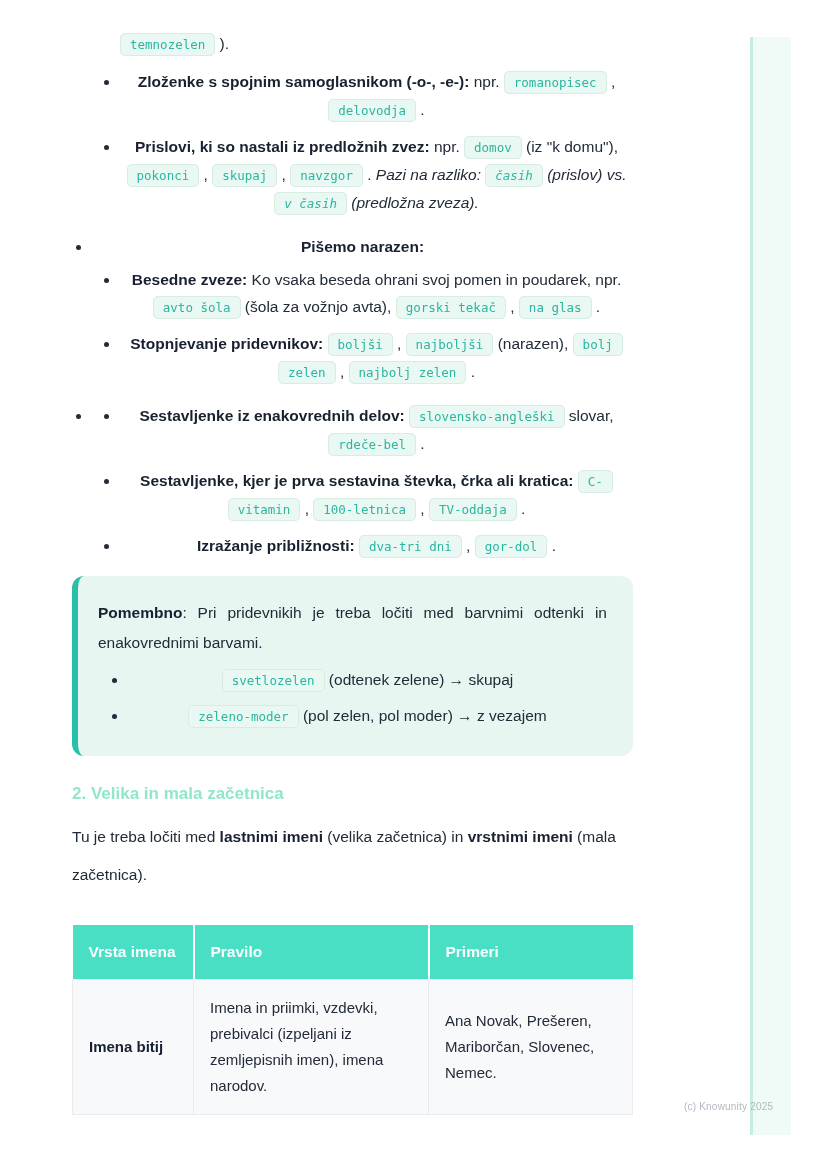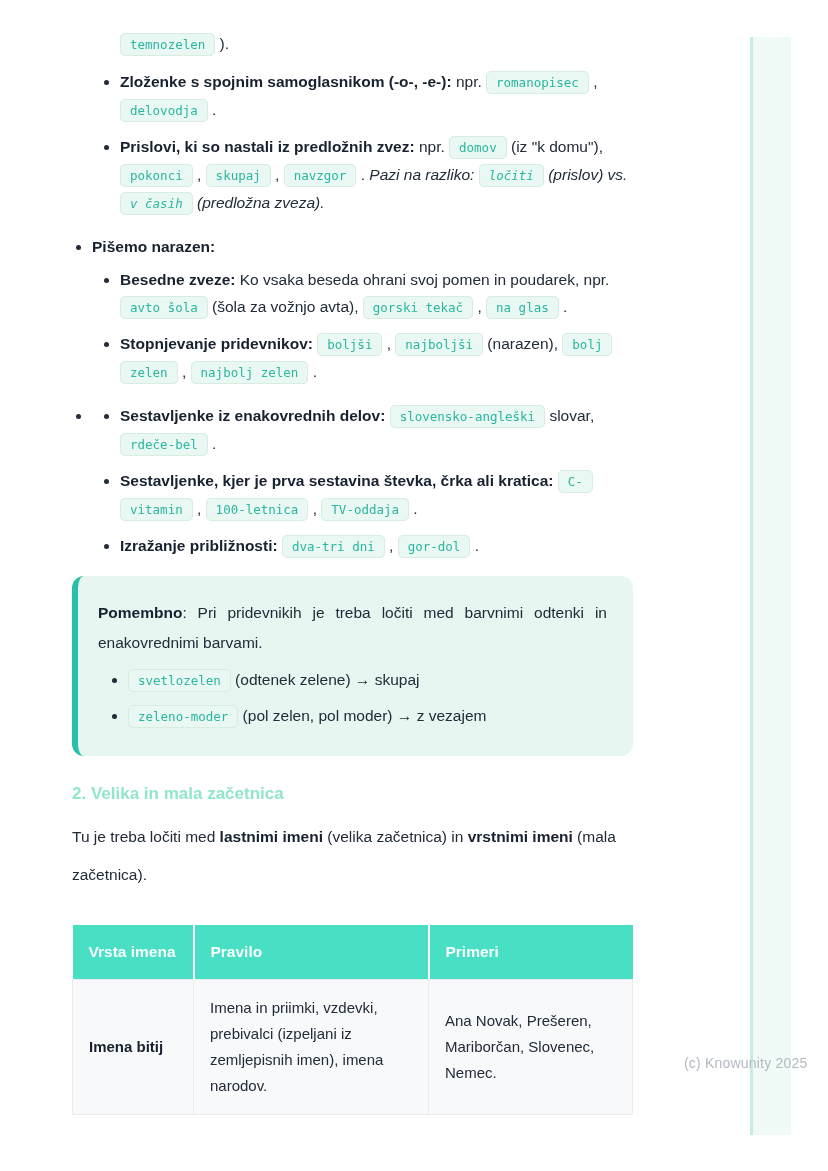--- a/index.html
+++ b/index.html
@@ -13,22 +13,22 @@
   }
   .page { position: absolute; left: 0; top: 0; width: 687px; height: 1133px; overflow: hidden; background: #ffffff; }
   .content { position: absolute; left: 72px; top: 0; width: 561px; }
 
   
   .side-bar {
     position: absolute; left: 750px; top: 37px; width: 41px; height: 1098px;
     background: #f0fbf8; border-left: 3px solid #c6eddf; z-index: 1;
   }
   .watermark {
-    position: absolute; left: 684px; top: 1055px; z-index: 5;
-    font-size: 14px; color: #b3b9c0; letter-spacing: 0.2px;
+    position: absolute; left: 684px; top: 1101px; z-index: 5;
+    font-size: 10px; color: #b3b9c0; letter-spacing: 0.2px;
   }
 
   strong { font-weight: 700; color: #182130; }
   em { font-style: italic; }
 
   code.badge {
     font-family: "DejaVu Sans Mono", monospace;
     font-size: 12.5px;
     color: #2bb6a1;
     background: #e9f8f2;
@@ -36,21 +36,21 @@
     border-radius: 5px;
     padding: 3px 9px 3px 9px;
     -webkit-box-decoration-break: clone;
     box-decoration-break: clone;
   }
   code.badge.italic { font-style: italic; }
 
   .intro-line { margin: 30px 0 0 48px; line-height: 27px; }
 
   ul { list-style: disc; }
-  ul li { line-height: 27px; margin-bottom: 9px; }
+  ul li { line-height: 27px; margin-bottom: 9px; text-align: center; }
   ul.l2 { margin-top: 10px; padding-left: 48px; }
   ul.l1 { margin-top: 16px; padding-left: 20px; }
   ul.l1 > li > .li-label { line-height: 28px; }
   ul.l1 > li > ul.nested { margin-top: 5px; padding-left: 28px; }
 
   .callout {
     margin-top: 16px;
     background: #e8f6f1;
     border-left: 6px solid #2abfa8;
     border-radius: 12px;
@@ -96,21 +96,21 @@
 </head>
 <body>
 
 <div class="page">
   <div class="content">
 
     <div class="intro-line"><code class="badge">temnozelen</code> ).</div>
 
     <ul class="l2">
         <li><strong>Zloženke s spojnim samoglasnikom (-o-, -e-):</strong> npr. <code class="badge">romanopisec</code> , <code class="badge">delovodja</code> .</li>
-        <li><strong>Prislovi, ki so nastali iz predložnih zvez:</strong> npr. <code class="badge">domov</code> (iz "k domu"), <code class="badge">pokonci</code> , <code class="badge">skupaj</code> , <code class="badge">navzgor</code> . <em>Pazi na razliko: </em><code class="badge italic">ločiti</code><em> (prislov) vs. </em><code class="badge italic">v časih</code><em> (predložna zveza).</em></li>
+        <li><strong>Prislovi, ki so nastali iz predložnih zvez:</strong> npr. <code class="badge">domov</code> (iz "k domu"), <code class="badge">pokonci</code> , <code class="badge">skupaj</code> , <code class="badge">navzgor</code> . <em>Pazi na razliko: </em><code class="badge italic">časih</code><em> (prislov) vs. </em><code class="badge italic">v časih</code><em> (predložna zveza).</em></li>
       </ul>
 
     <ul class="l1">
       <li>
         <div class="li-label"><strong>Pišemo narazen:</strong></div>
         <ul class="nested">
             <li><strong>Besedne zveze:</strong> Ko vsaka beseda ohrani svoj pomen in poudarek, npr. <code class="badge">avto šola</code> (šola za vožnjo avta), <code class="badge">gorski tekač</code> , <code class="badge">na glas</code> .</li>
             <li><strong>Stopnjevanje pridevnikov:</strong> <code class="badge">boljši</code> , <code class="badge">najboljši</code> (narazen), <code class="badge">bolj zelen</code> , <code class="badge">najbolj zelen</code> .</li>
           </ul>
       </li>

